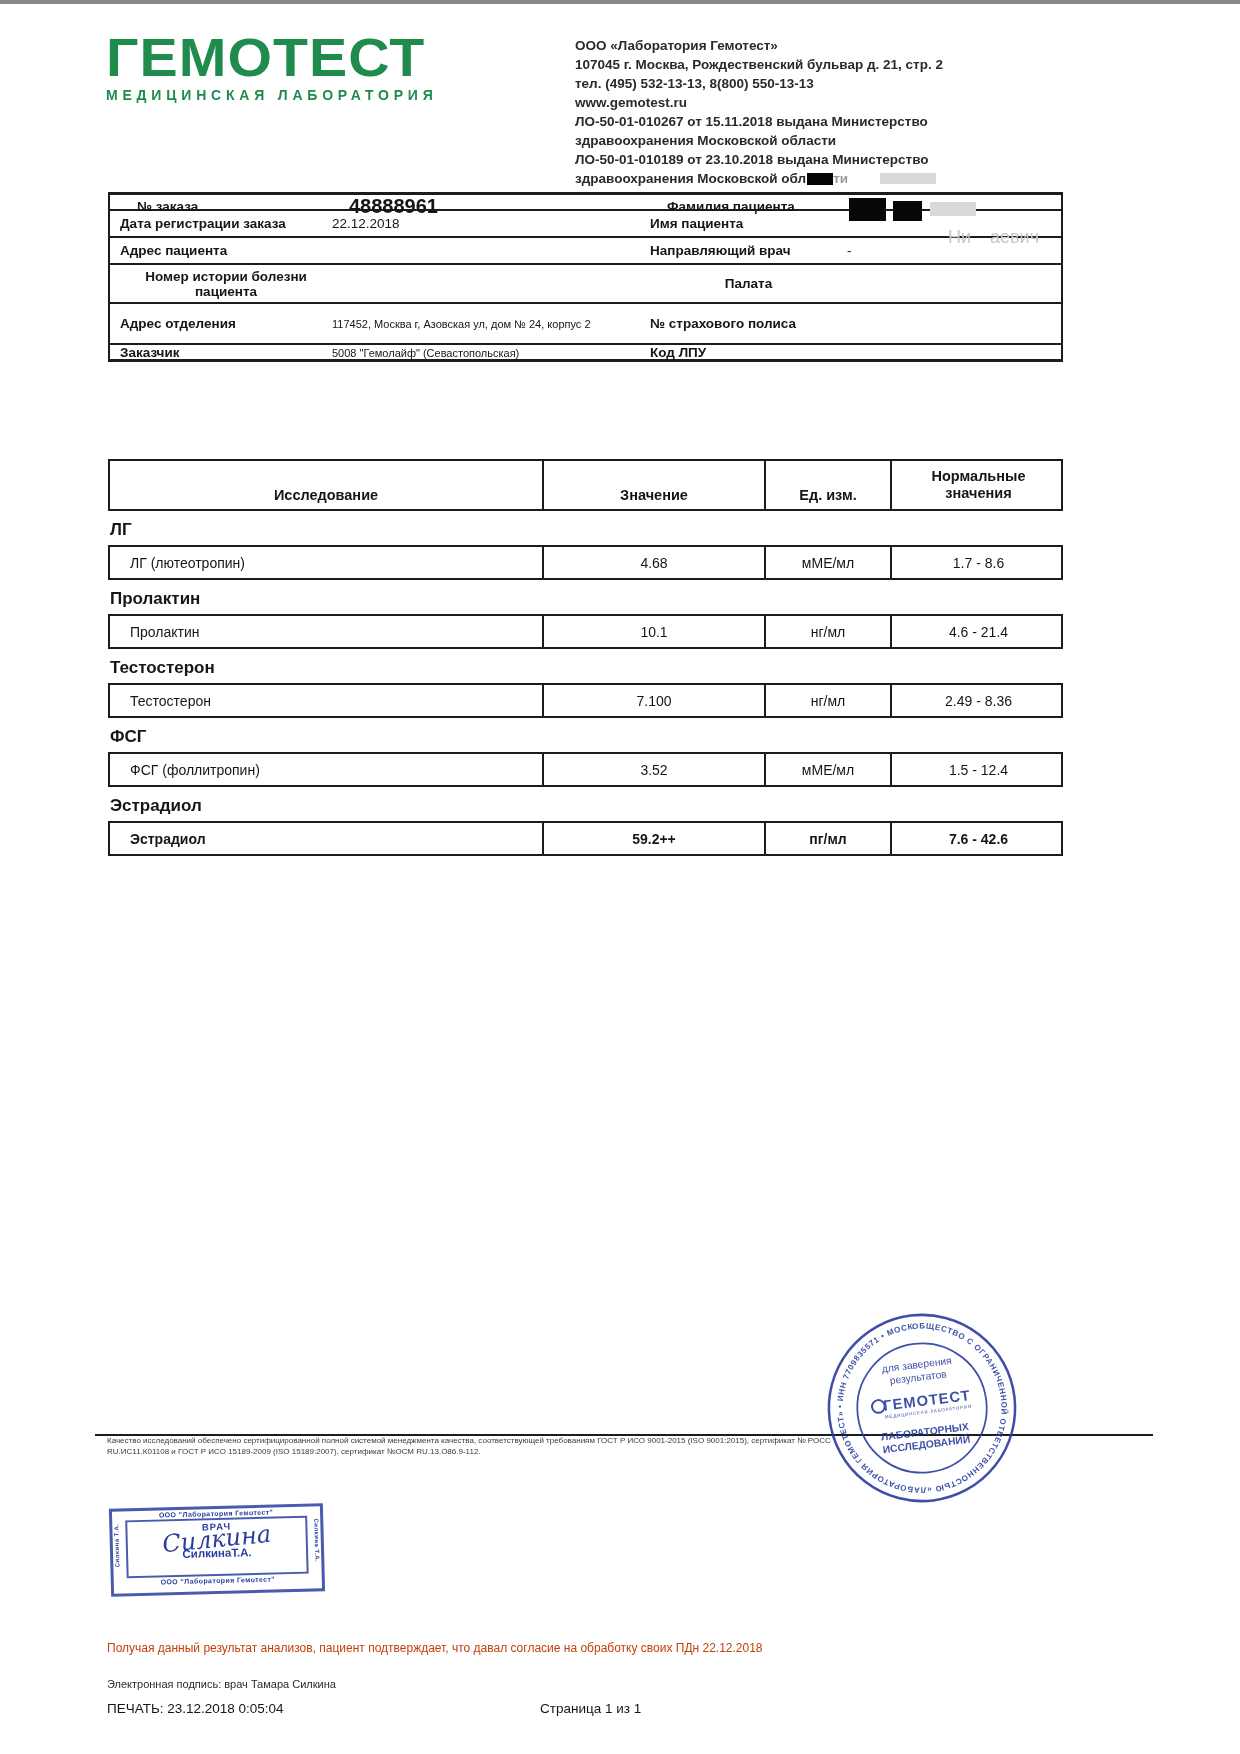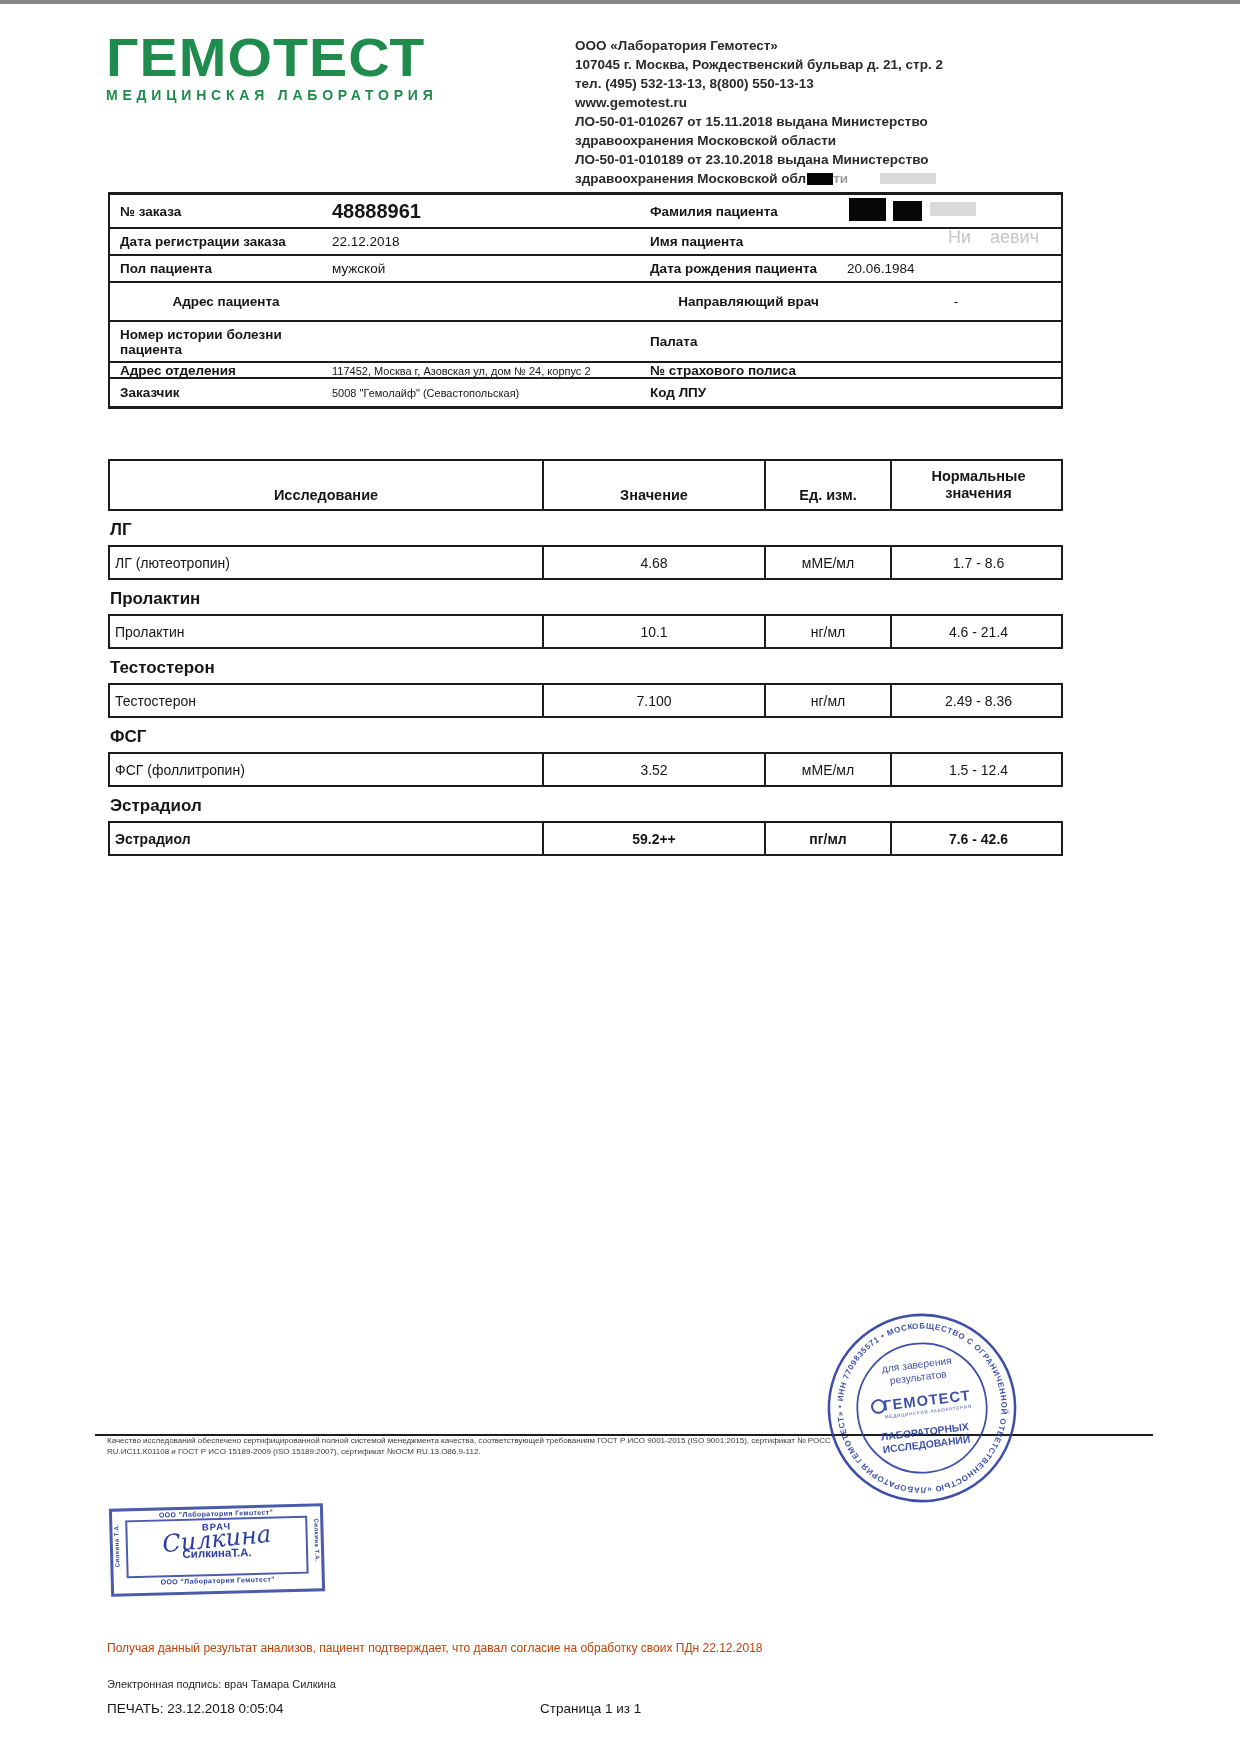--- a/index.html
+++ b/index.html
@@ -17,21 +17,21 @@
   .company { position:absolute; left:575px; top:32px; width:480px;
     font-size:13.5px; font-weight:bold; color:#2a2a2a; }
   .company div { line-height:19px; }
   .inline-redact { display:inline-block; width:26px; height:12px; background:#050505; vertical-align:middle; margin-left:1px; }
   .lic-tail { color:#9a9a9a; }
   
   .info-table { position:absolute; left:108px; top:188px; width:955px;
     border:2px solid #1c1c1c; border-top-width:3px; border-bottom-width:3px; }
   .info-row { display:grid; grid-template-columns:222px 308px 207px 218px; align-items:center; }
   .info-row + .info-row { border-top:2px solid #1c1c1c; }
-  .info-row:nth-child(1){ height:32px; }
+  .info-row:nth-child(1){ height:14px;padding-left:17px; }
   .info-row:nth-child(2){ height:27px; }
   .info-row:nth-child(3){ height:27px; }
   .info-row:nth-child(4){ height:39px;text-align:center; }
   .info-row:nth-child(5){ height:41px; }
   .info-row:nth-child(6){ height:16px; }
   .info-row:nth-child(7){ height:29px; }
   .i-label { font-weight:bold; font-size:13.5px; padding-left:10px; line-height:15px; }
   .i-value { font-size:13.5px; }
   .i-value.big { font-weight:bold; font-size:20px; }
   .i-value.small { font-size:11px; }
@@ -41,21 +41,21 @@
     border:2px solid #1c1c1c; height:52px; font-weight:bold; font-size:14.5px; }
   .res-header > div { display:flex; align-items:flex-end; justify-content:center;
     padding-bottom:5px; text-align:center; line-height:17px; }
   .res-header > div + div { border-left:2px solid #1c1c1c; }
   .res-header .norm { padding:4px 26px 4px 26px; align-items:center; }
   .sec-title { font-weight:bold; font-size:17px; margin:9px 0 5px 2px; }
   .res-row { display:grid; grid-template-columns:432px 222px 126px 175px;
     border:2px solid #1c1c1c; height:35px; font-size:14px; align-items:center; }
   .res-row > div + div { border-left:2px solid #1c1c1c; height:100%;
     display:flex; align-items:center; justify-content:center; }
-  .res-row .name { padding-left:5px; }
+  .res-row .name { padding-left:20px; }
   .res-row.abnormal { font-weight:bold; }
   
   .redact { position:absolute; background:#070707; }
   .smudge { position:absolute; background:#d9d9d9; }
   .faint { position:absolute; color:#c6c6c6; font-size:18px; }
   
   .sep-line { position:absolute; left:95px; top:1430px; width:1058px; height:2px; background:#1c1c1c; }
   .fineprint { position:absolute; left:107px; top:1432px; width:770px;
     font-size:8px; line-height:10.5px; color:#3a3a3a; }
   .consent { position:absolute; left:107px; top:1637px; font-size:12px; color:#c2410c; }
@@ -104,26 +104,20 @@
       <div class="i-label">№ заказа</div>
       <div class="i-value big">48888961</div>
       <div class="i-label">Фамилия пациента</div>
       <div class="i-value"></div>
     </div>
     <div class="info-row">
       <div class="i-label">Дата регистрации заказа</div>
       <div class="i-value">22.12.2018</div>
       <div class="i-label">Имя пациента</div>
       <div class="i-value"></div>
-    </div>
-    <div class="info-row">
-      <div class="i-label">Пол пациента</div>
-      <div class="i-value">мужской</div>
-      <div class="i-label">Дата рождения пациента</div>
-      <div class="i-value">20.06.1984</div>
     </div>
     <div class="info-row">
       <div class="i-label">Адрес пациента</div>
       <div class="i-value"></div>
       <div class="i-label">Направляющий врач</div>
       <div class="i-value">-</div>
     </div>
     <div class="info-row">
       <div class="i-label">Номер истории болезни пациента</div>
       <div class="i-value"></div>

